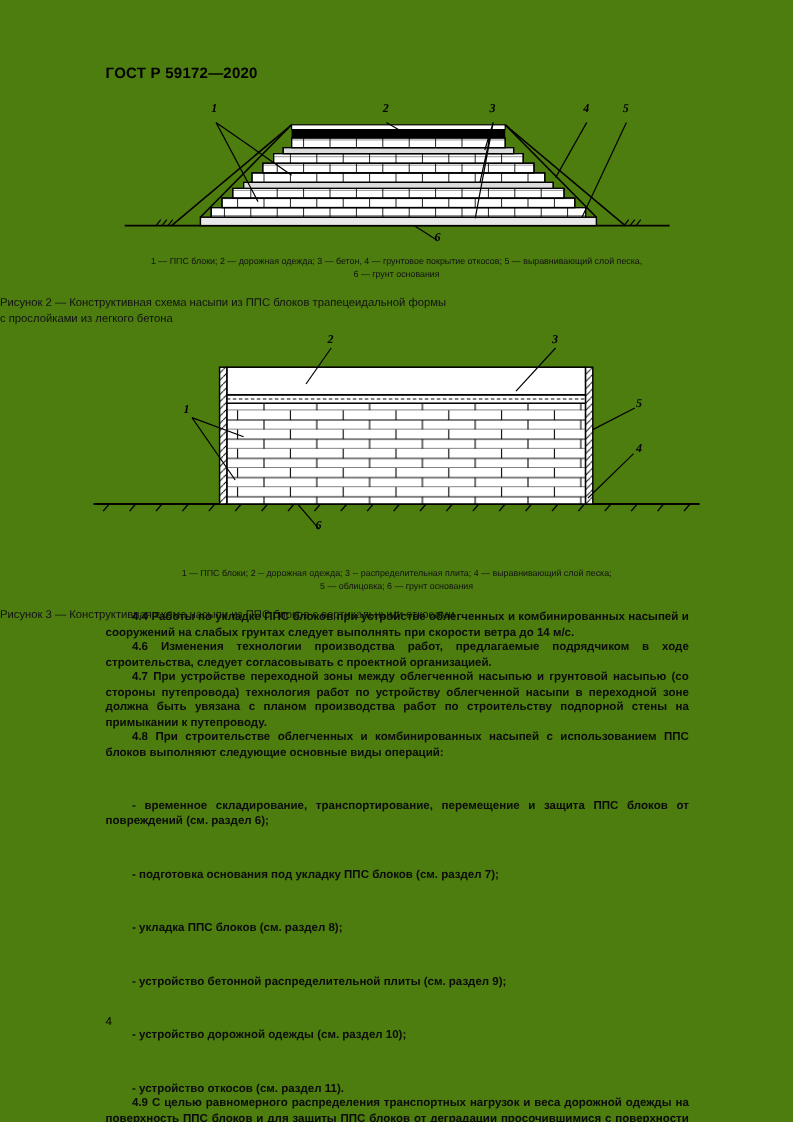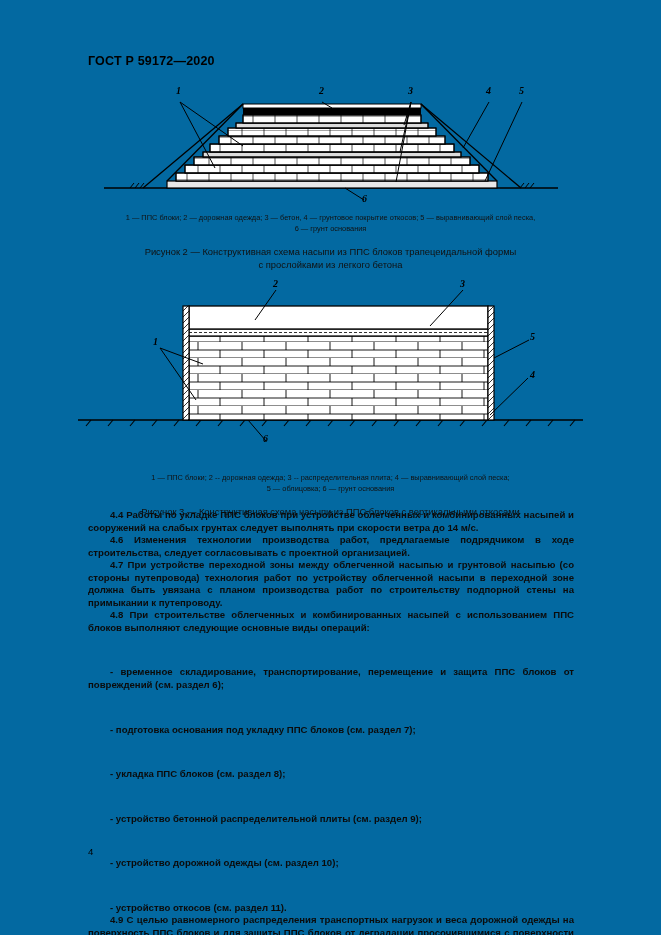--- a/index.html
+++ b/index.html
@@ -13,21 +13,21 @@
     position: relative;
     font-family: "Liberation Sans", sans-serif;
     color: #000000;
     overflow: hidden;
   }
   .page {
     position: absolute;
     top: 0; left: 0;
     width: 661px;
     height: 935px;
-    background: #0369a1;
+    background: #4d7c0f;
   }
 
   
   .doc-header {
     position: absolute;
     top: 54px;
     left: 88px;
     font-size: 12.5px;
     font-weight: bold;
     letter-spacing: 0.2px;
@@ -40,21 +40,20 @@
   .fig-legend {
     font-size: 7.4px;
     text-align: center;
     line-height: 11px;
     color: #111;
     padding: 0 70px;
   }
 
   .fig-caption {
     font-size: 9.4px;
-    text-align: center;
     line-height: 13px;
     color: #111;
     margin-top: 11px;
   }
 
   
   #figure-1-drawing { position: relative; width: 661px; height: 122px; }
   #figure-2-drawing { position: relative; width: 661px; height: 170px; }
 
   .lead-num {

